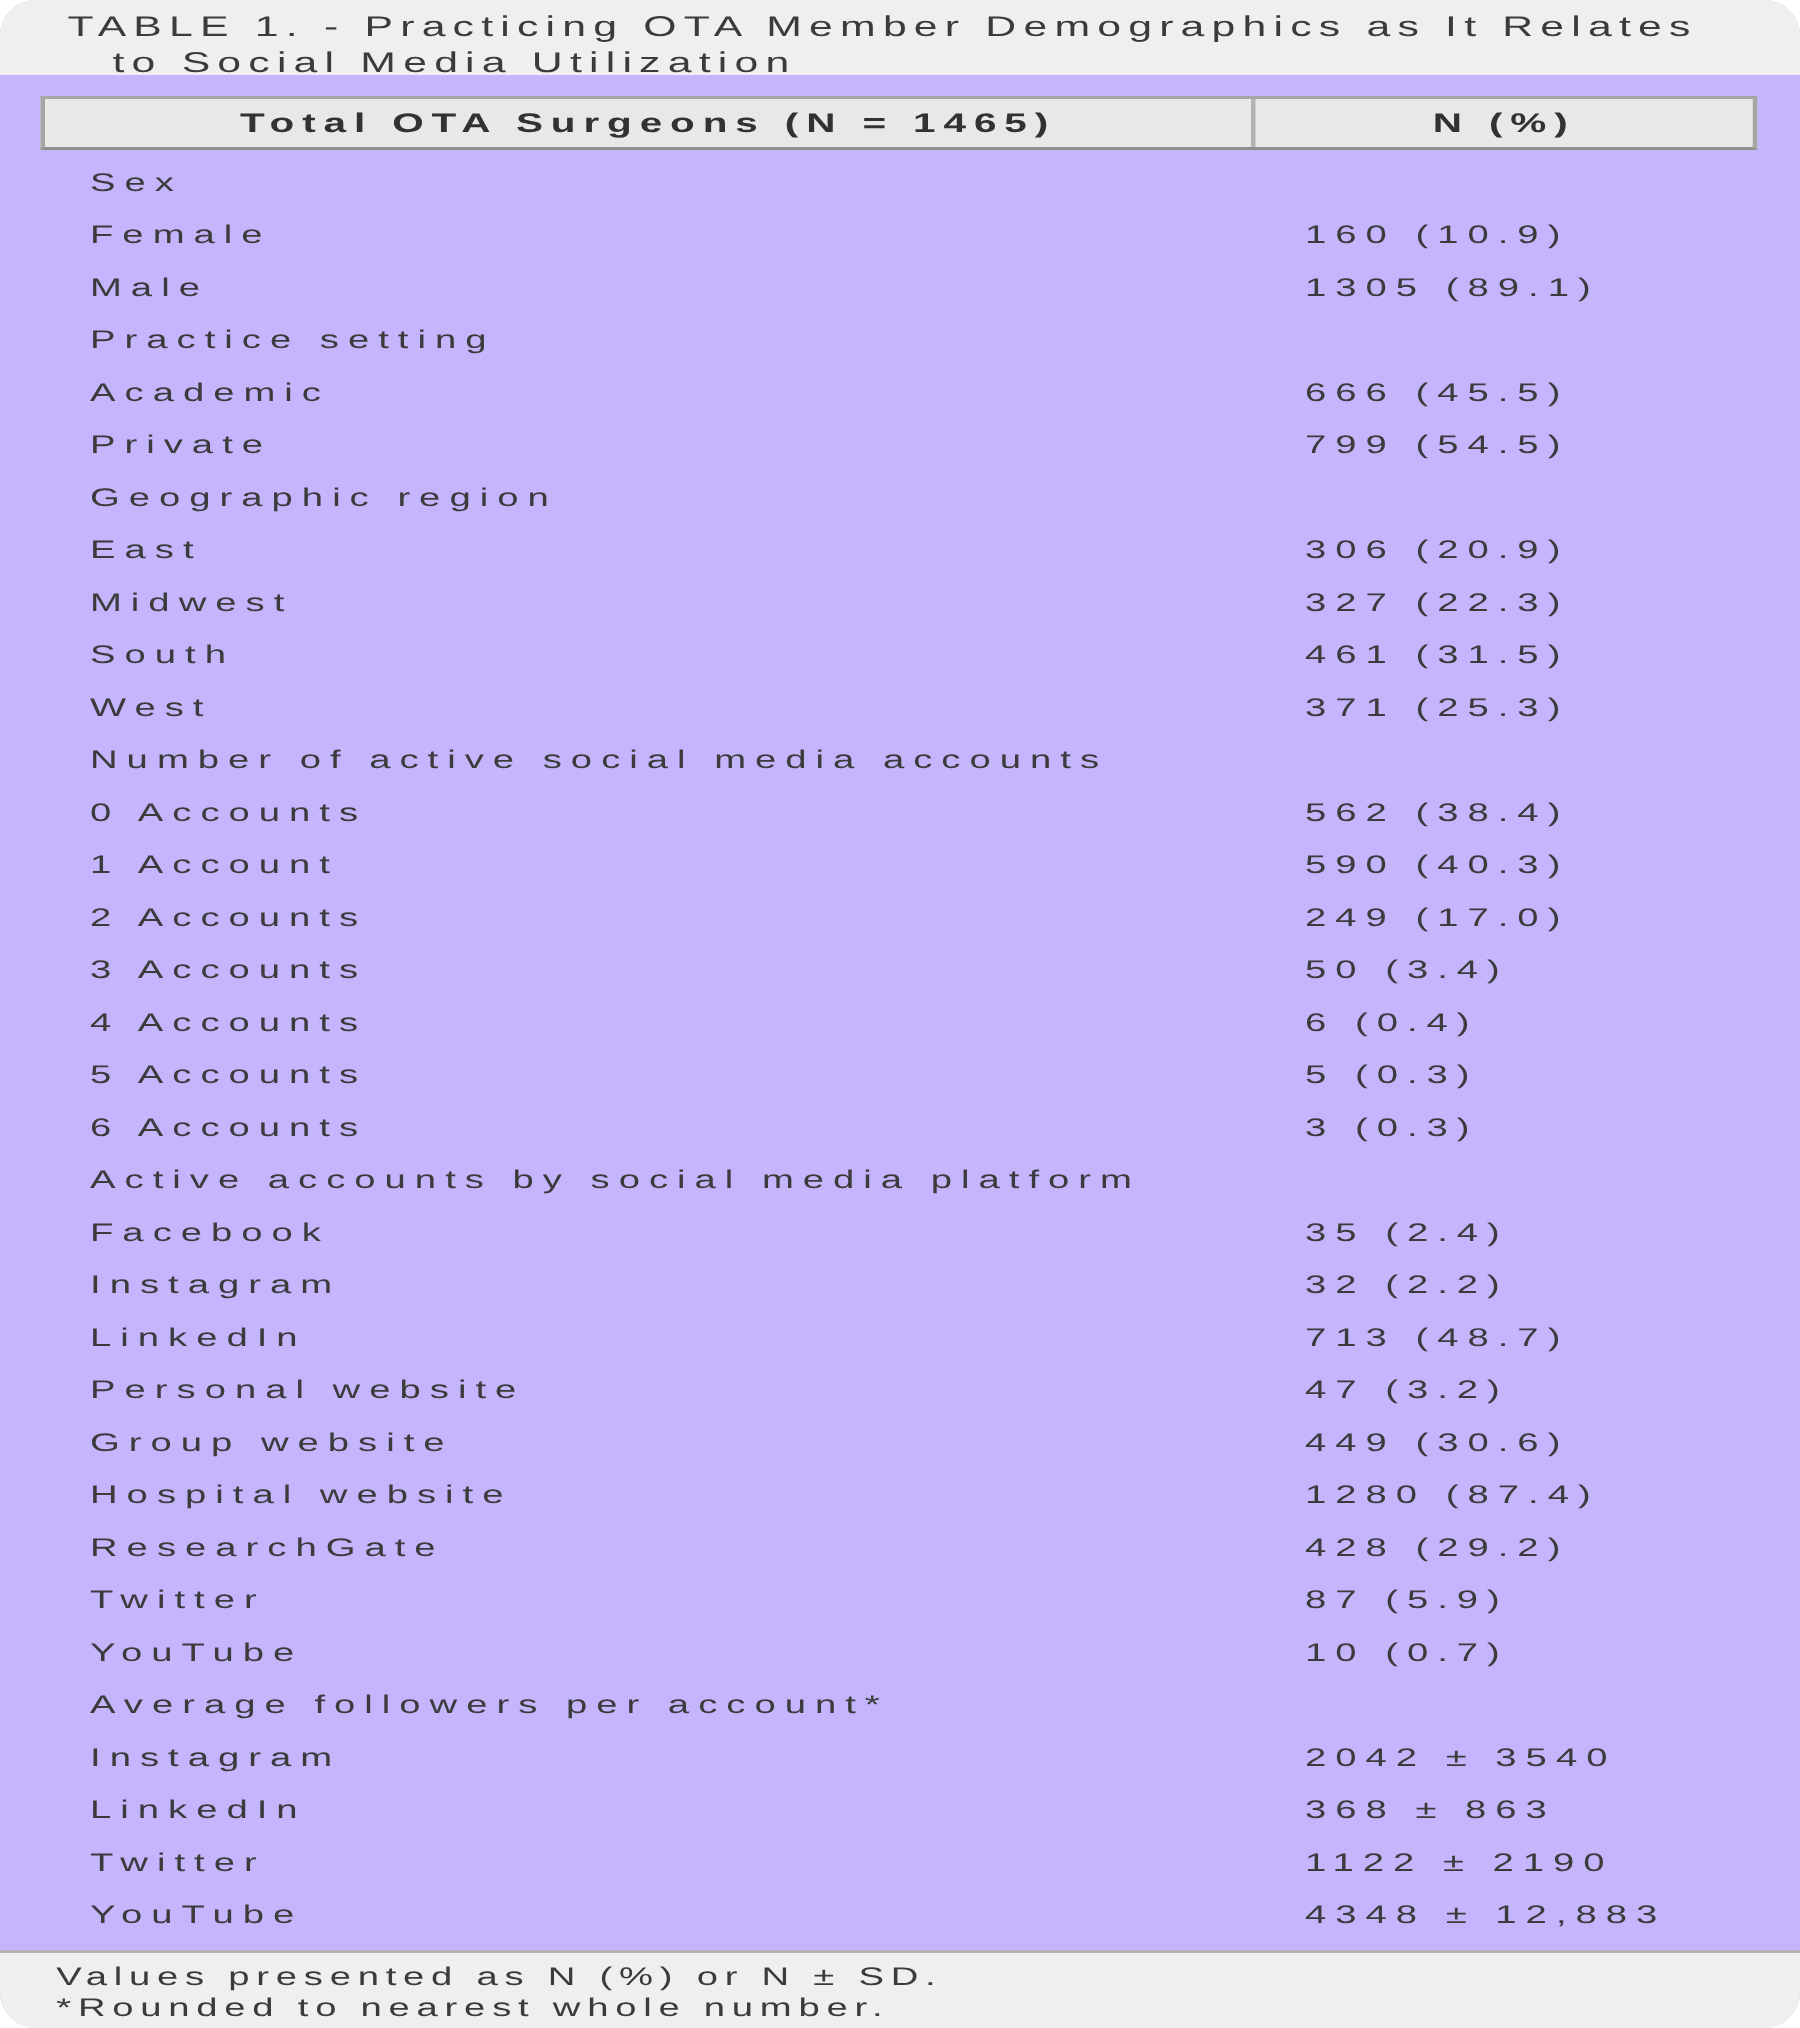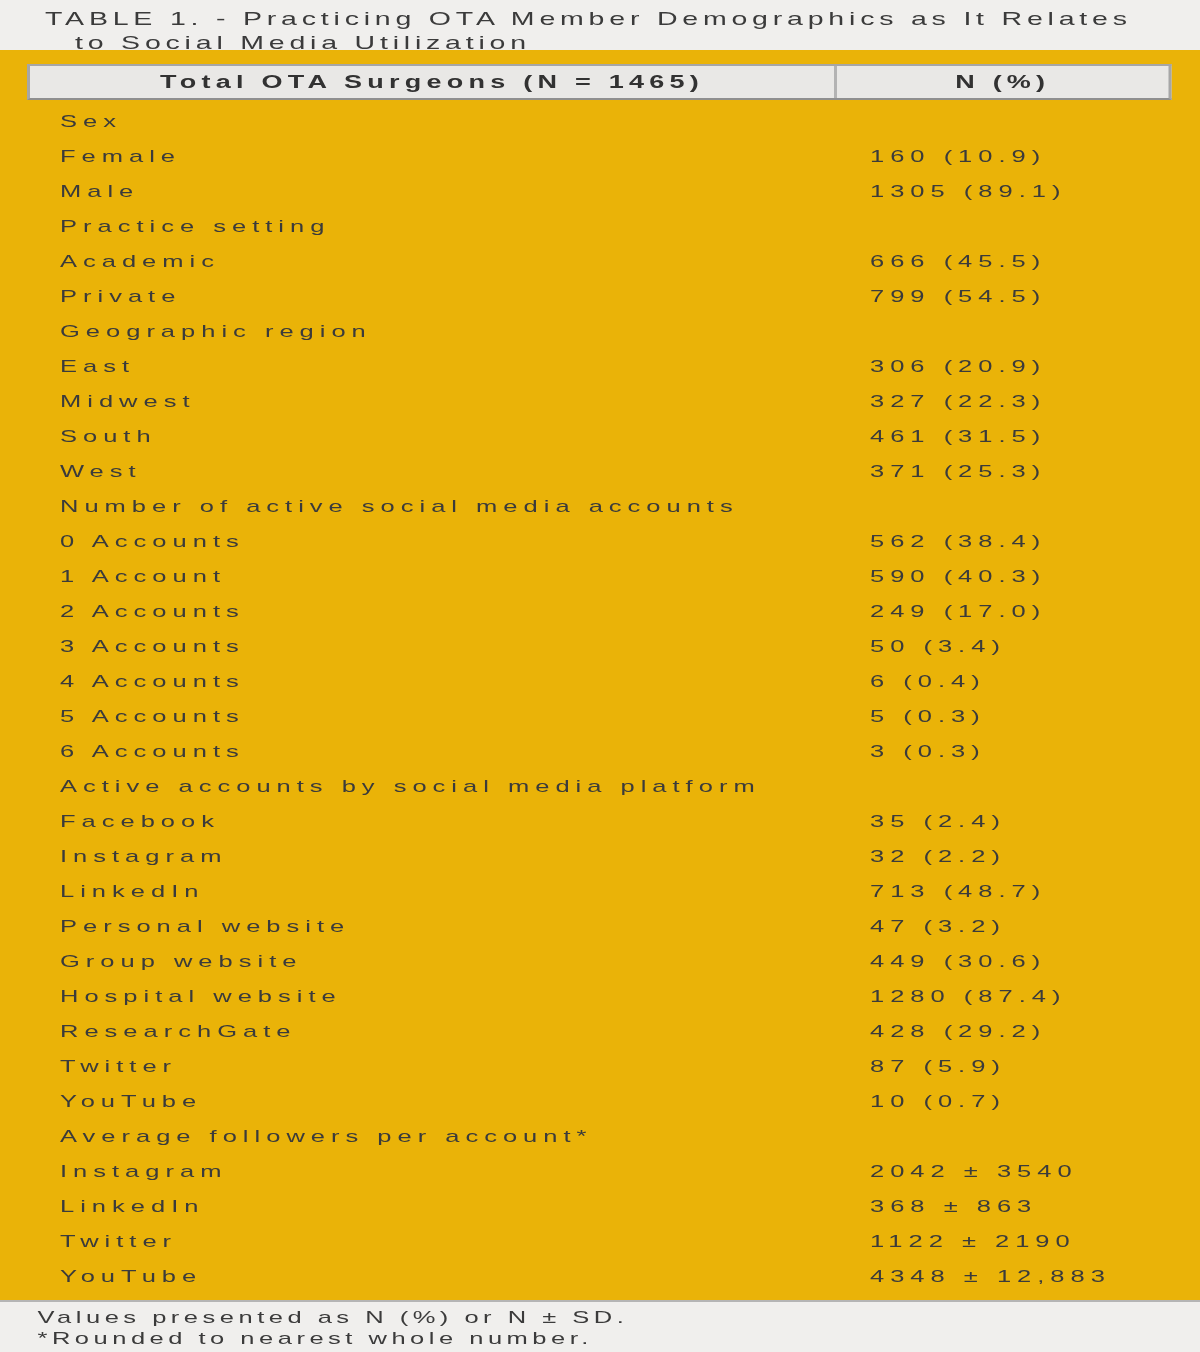--- a/index.html
+++ b/index.html
@@ -1,23 +1,24 @@
 <!DOCTYPE html>
 <html><head>
 <meta charset="utf-8">
 <style>
   html, body { margin: 0; padding: 0; background: #ffffff; }
   .page {
     position: relative;
     width: 1200px;
     height: 1352px;
-    background: #eab308;
+    background: #c4b5fd;
     overflow: hidden;
     font-family: "Liberation Sans", sans-serif;
     color: #3b3b3b;
+    border-radius: 24px;
   }
   
   .stretch {
     position: absolute;
     top: 0; left: 0;
     width: 800px;
     height: 1352px;
     transform: scaleX(1.5);
     transform-origin: top left;
   }

